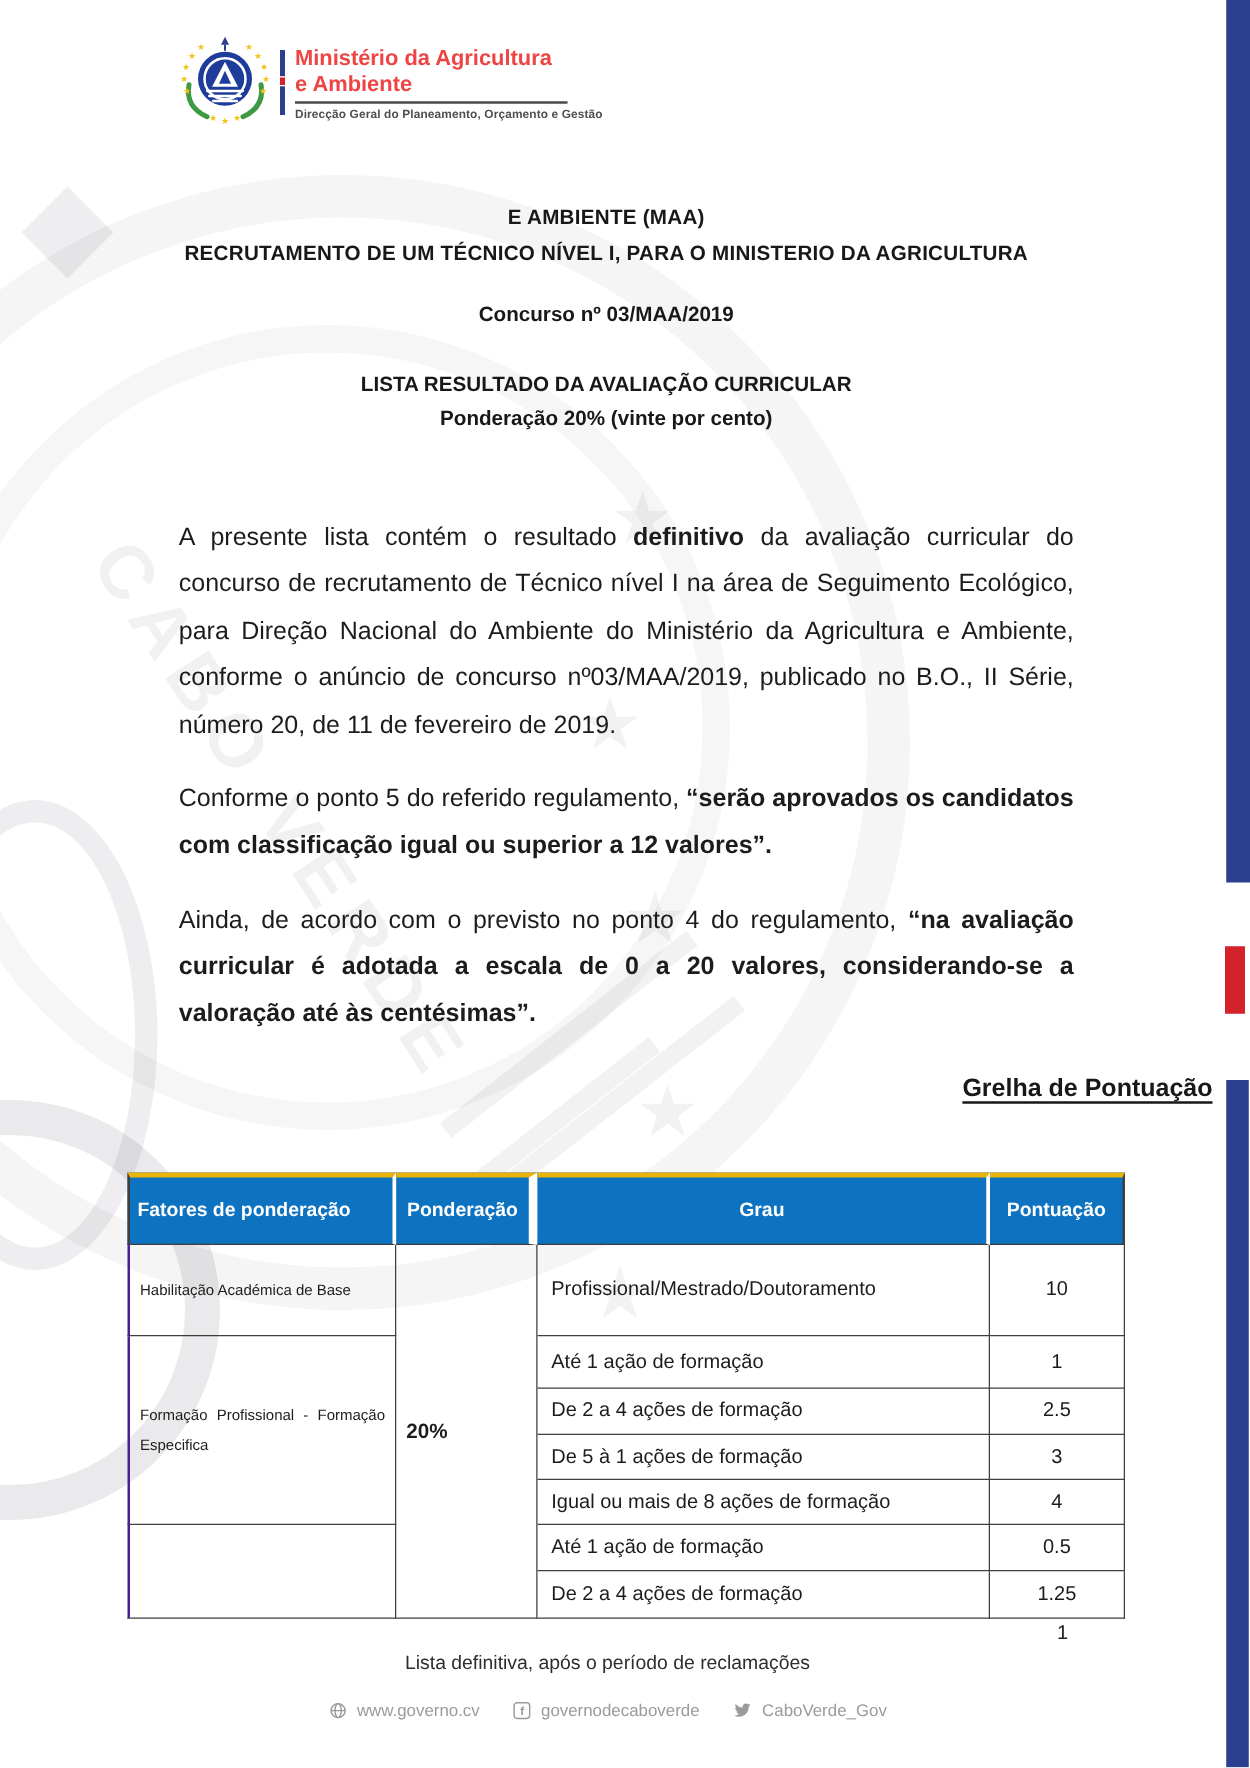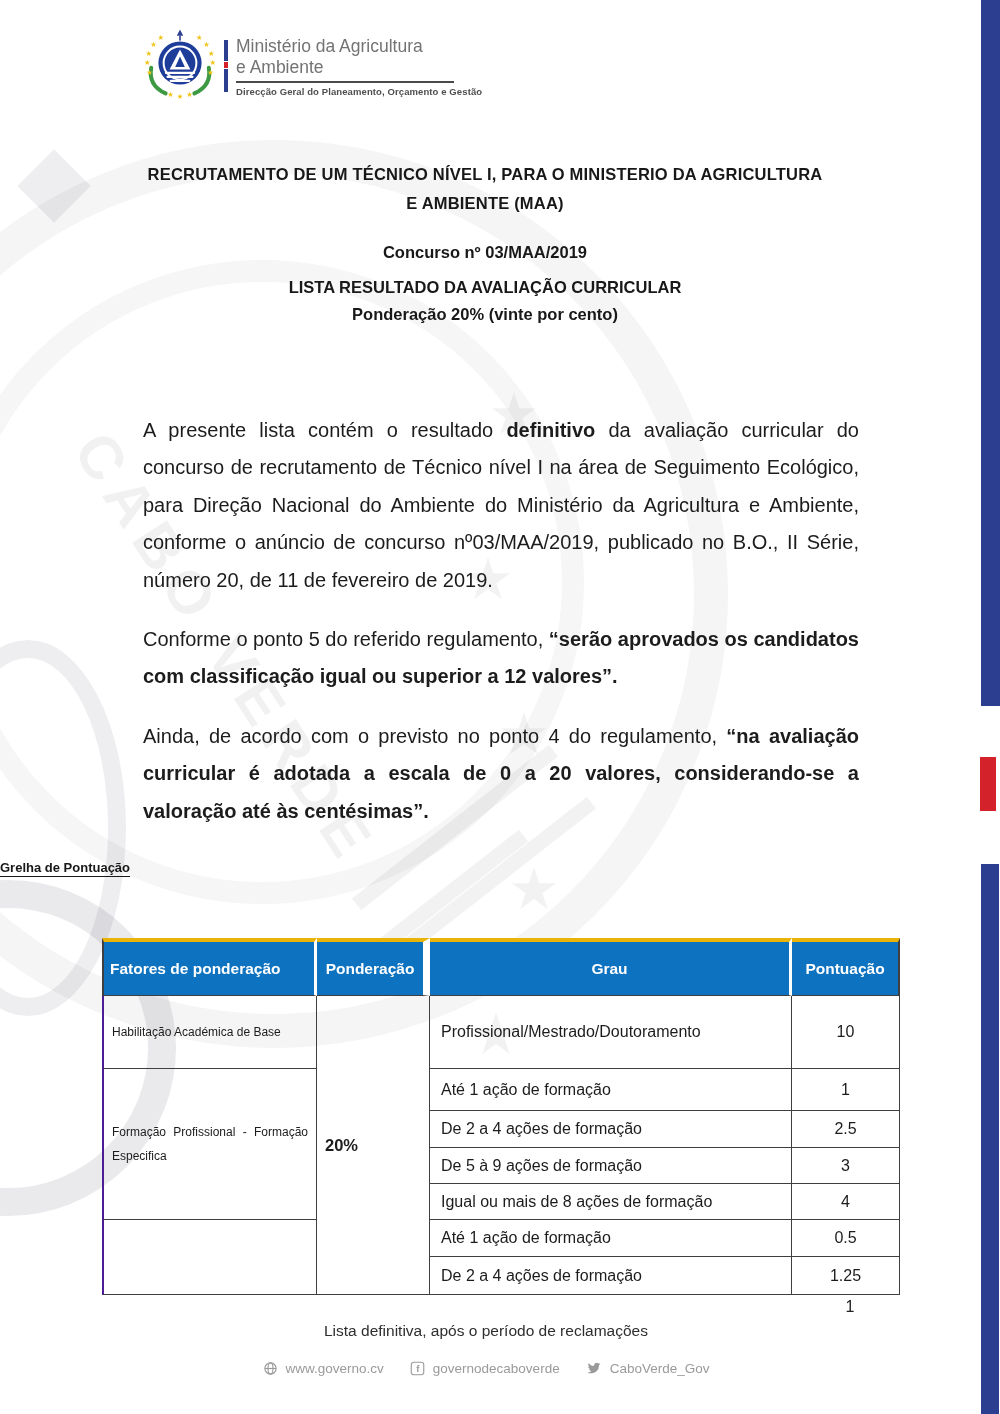--- a/index.html
+++ b/index.html
@@ -31,39 +31,39 @@
   .edge-top{left:981px;top:0;width:19px;height:706px;background:#2c3e8f;}
   .edge-red{left:980px;top:757px;width:16px;height:54px;background:#d3222a;}
   .edge-bottom{left:981px;top:864px;width:18px;height:550px;background:#2c3e8f;}
 
   
   .logo-block{position:absolute;left:140px;top:26px;display:flex;align-items:flex-start;}
   .emblem{width:80px;height:74px;}
   .logo-divider{position:relative;width:4px;height:52px;background:#2c3e8f;margin:14px 8px 0 4px;}
   .logo-divider .red{position:absolute;left:0;top:21px;width:4px;height:6px;background:#d3222a;border-top:1.5px solid #fff;border-bottom:1.5px solid #fff;}
   .ministry{padding-top:10px;}
-  .ministry .name{font-size:17.5px;font-weight:normal;color:#737373;line-height:21px;}
+  .ministry .name{font-size:17.5px;font-weight:bold;color:#ef4444;line-height:21px;}
   .ministry .rule{width:218px;height:2px;background:#4a4a4a;margin:3px 0 3px 0;}
   .ministry .dept{font-size:9.5px;font-weight:bold;color:#4f4f4f;letter-spacing:.1px;}
 
   
   .titles{position:absolute;left:0;top:160px;width:970px;text-align:center;color:#181818;}
   .titles .main{font-size:16.5px;font-weight:bold;line-height:29px;letter-spacing:.2px;}
   .titles .block2{margin-top:21px;font-size:16.5px;font-weight:bold;line-height:27px;}
-  .titles .block3{margin-top:8px;font-size:16.5px;font-weight:bold;line-height:27px;}
+  .titles .block3{margin-top:29px;font-size:16.5px;font-weight:bold;line-height:27px;}
 
   
   .bodytext{position:absolute;left:143px;top:412px;width:716px;font-size:20px;line-height:37.4px;
             text-align:justify;color:#1c1c1c;}
   .bodytext p{margin:0 0 22px 0;}
   .bodytext b{font-weight:bold;}
 
   
-  .section-title{position:absolute;left:0;top:860px;width:970px;text-align:left;
-                 font-size:13px;font-weight:bold;color:#181818;}
+  .section-title{position:absolute;left:0;top:860px;width:970px;text-align:right;
+                 font-size:20px;font-weight:bold;color:#181818;}
   .section-title span{text-decoration:underline;text-underline-offset:4px;}
 
   
   .score-table{position:absolute;left:102px;top:938px;border-collapse:separate;border-spacing:0;
                table-layout:fixed;width:798px;font-size:16px;color:#1c1c1c;}
   .score-table th{background:#0d72c0;color:#fff;font-weight:bold;font-size:15.5px;
                   border-top:4px solid #eab308;border-bottom:1px solid #3f3f3f;
                   padding:2px 6px;vertical-align:middle;height:49px;}
   .th-factor{text-align:left;padding-left:8px;border-left:2px solid #3f3f3f;border-right:3px solid #fff;line-height:21px;}
   .th-pond{border-right:7px solid #fff;}
@@ -151,22 +151,22 @@
     <div class="ministry">
       <div class="name">Ministério da Agricultura</div>
       <div class="name">e Ambiente</div>
       <div class="rule"></div>
       <div class="dept">Direcção Geral do Planeamento, Orçamento e Gestão</div>
     </div>
   </div>
 
   <div class="titles">
     <div class="main">
+      <div>E AMBIENTE (MAA)</div>
       <div>RECRUTAMENTO DE UM TÉCNICO NÍVEL I, PARA O MINISTERIO DA AGRICULTURA</div>
-      <div>E AMBIENTE (MAA)</div>
     </div>
     <div class="block2">
       <div>Concurso nº 03/MAA/2019</div>
     </div>
     <div class="block3">
       <div>LISTA RESULTADO DA AVALIAÇÃO CURRICULAR</div>
       <div>Ponderação 20% (vinte por cento)</div>
     </div>
   </div>
 
@@ -205,21 +205,21 @@
       <tr class="rh42">
         <td class="factor" rowspan="4">Formação Profissional - Formação Especifica</td>
         <td class="grau">Até 1 ação de formação</td>
         <td class="pont">1</td>
       </tr>
       <tr class="rh37">
         <td class="grau">De 2 a 4 ações de formação</td>
         <td class="pont">2.5</td>
       </tr>
       <tr class="rh36">
-        <td class="grau">De 5 à 9 ações de formação</td>
+        <td class="grau">De 5 à 1 ações de formação</td>
         <td class="pont">3</td>
       </tr>
       <tr class="rh36">
         <td class="grau">Igual ou mais de 8 ações de formação</td>
         <td class="pont">4</td>
       </tr>
       <tr class="rh37">
         <td class="factor" rowspan="2"></td>
         <td class="grau">Até 1 ação de formação</td>
         <td class="pont">0.5</td>

